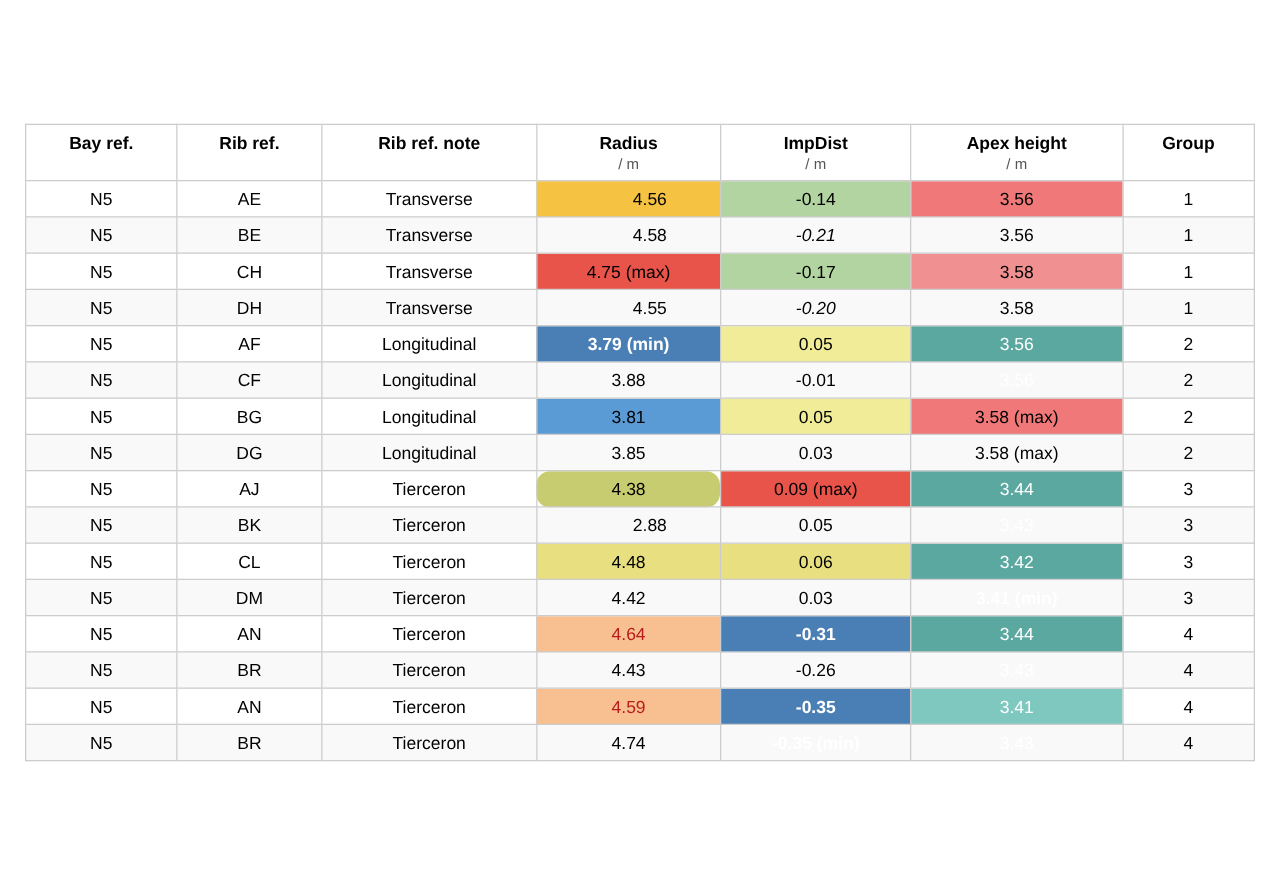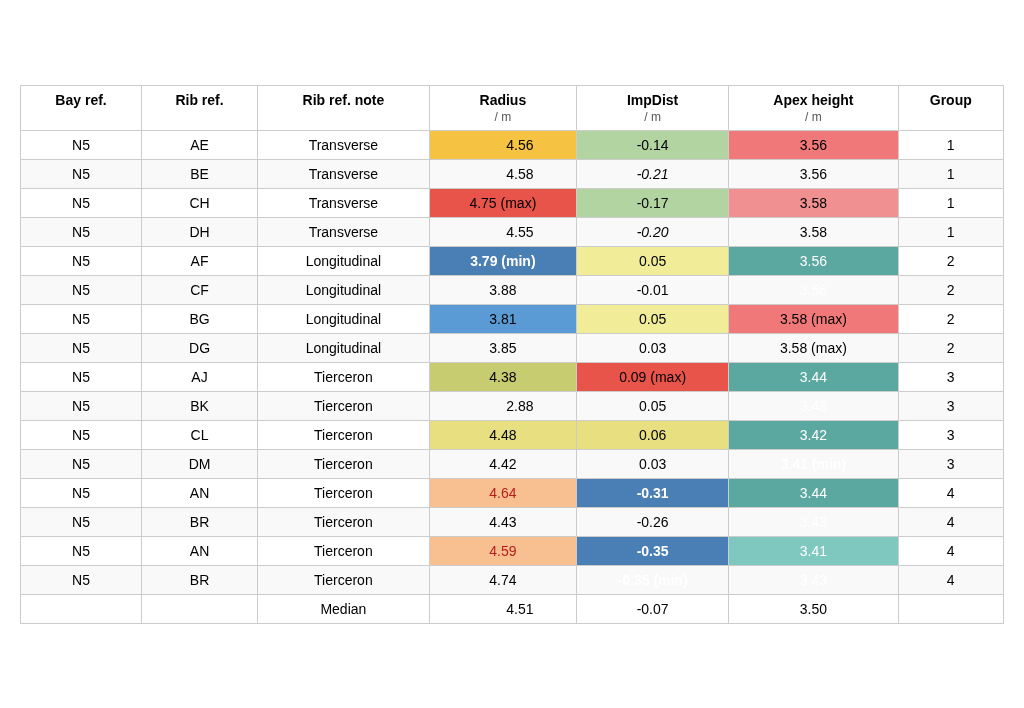--- a/index.html
+++ b/index.html
@@ -39,21 +39,21 @@
     .cell-red { background-color: #e8534a; color: #000; }
     .cell-red-light { background-color: #f08080; color: #000; }
     .cell-green { background-color: #8aba7c; color: #000; font-style: italic; }
     .cell-green-light { background-color: #b2d4a0; color: #000; margin-top: 44px; }
     .cell-blue { background-color: #4a7fb5; color: #fff; font-weight: bold; }
     .cell-blue-light { background-color: #5b9bd5; color: #000000; }
     .cell-teal { background-color: #5ba8a0; color: #fff; }
     .cell-teal-light { background-color: #7ec8c0; color: #fff; }
     .cell-yellow { background-color: #e8e080; color: #000; }
     .cell-yellow-light { background-color: #f0ec98; color: #000; }
-    .cell-olive { background-color: #c8cc70; color: #000; }
+    .cell-olive { background-color: #c8cc70; color: #000; border-radius: 11px; }
     .cell-peach { background-color: #f8c090; color: #b91c1c; }
     .cell-pink { background-color: #f09090; color: #000; }
     .cell-coral { background-color: #f07878; color: #000; }
     tbody tr:nth-child(even) { background-color: #f9f9f9; }
     tbody tr:nth-child(even) td { background-color: inherit; }
     .median-row td { background-color: #fff; font-style: normal; }
     .header-sub { font-weight: normal; font-size: 12px; color: #555; }
   </style>
 </head>
 <body>
@@ -226,24 +226,15 @@
   </tr>
         <tr>
     <td>N5</td>
     <td>BR</td>
     <td class="text-left">Tierceron</td>
     <td class="cell-red">4.74</td>
     <td class="cell-blue">-0.35 (min)</td>
     <td class="cell-teal-light">3.43</td>
     <td>4</td>
   </tr>
-        <tr class="median-row">
-  <td></td>
-  <td></td>
-  <td class="text-left">Median</td>
-  <td class="cell-orange">4.51</td>
-  <td class="cell-yellow-light">-0.07</td>
-  <td class="cell-yellow-light">3.50</td>
-  <td></td>
-</tr>
       </tbody>
   </table>
 </div>
 
 </body></html>

